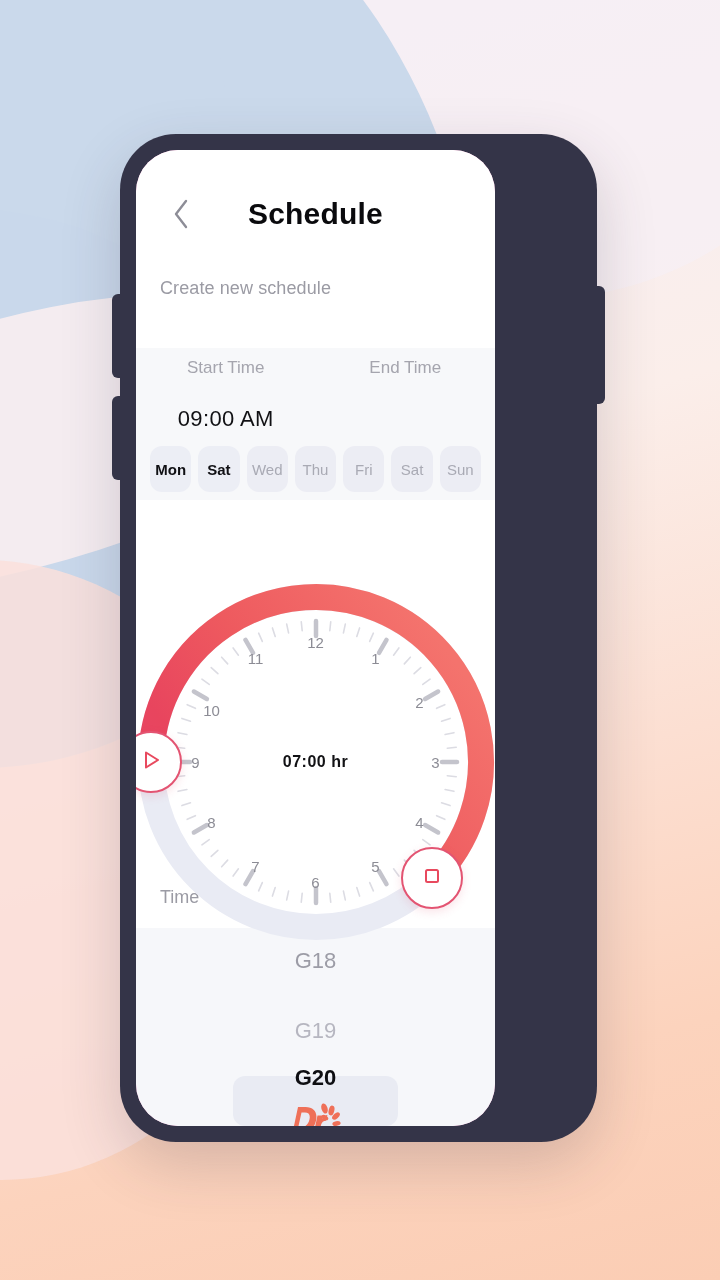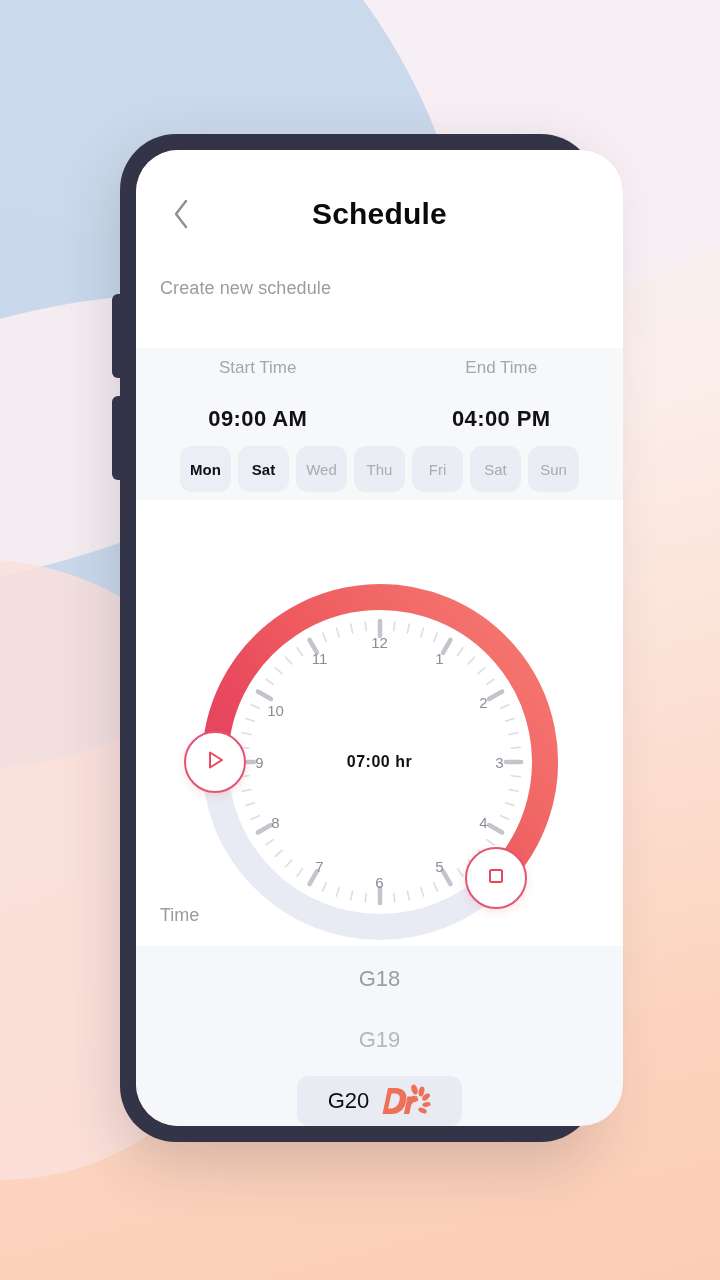--- a/index.html
+++ b/index.html
@@ -82,21 +82,21 @@
   .btn-vol-up   { left: -8px; top: 160px; width: 10px; height: 84px;
                   border-radius: 6px 0 0 6px; }
   .btn-vol-down { left: -8px; top: 262px; width: 10px; height: 84px;
                   border-radius: 6px 0 0 6px; }
   .btn-power    { right: -8px; top: 152px; width: 10px; height: 118px;
                   border-radius: 0 6px 6px 0; }
 
   .screen {
     position: absolute;
     left: 16px; top: 16px;
-    width: 487px; height: 976px;
+    width: 359px; height: 976px;
     background: #f9a8d4;
     border-radius: 42px;
     overflow: hidden;
     display: flex;
     flex-direction: column;
   }
 
   
   .header {
     position: relative;
@@ -151,21 +151,21 @@
     text-align: center;
     cursor: pointer;
   }
   .time-label {
     font-size: 17px;
     color: #a5a5ae;
     margin-bottom: 6px;
   }
   .time-value {
     font-size: 22px;
-    font-weight: 700;
+    font-weight: 400;
     color: #111114;
     letter-spacing: .4px;
     margin-top: 28px;
   }
   .days-row {
     margin-top: 14px;
     display: flex;
     justify-content: center;
     gap: 7px;
     padding: 0 14px;
@@ -241,39 +241,40 @@
     font-size: 18px;
     color: #9b9ba4;
   }
   .grade-list {
     flex: 0 0 174px;
     background: #f6f7fa;
     padding-top: 8px;
     display: flex;
     flex-direction: column;
     align-items: center;
-    gap: 11px;
+    gap: 20px;
   }
   .grade-item {
     height: 50px;
     display: flex; align-items: center; justify-content: center;
     font-size: 22px;
     color: #9c9ca6;
     cursor: pointer;
     user-select: none;
   }
   .grade-item.faded { color: #b6b6c0; }
   .grade-item.sel {
     background: #e9ebf3;
     color: #0e0e12;
-    font-weight: 400;
+    font-weight: 700;
     border-radius: 12px;
     padding: 0 22px;
     gap: 12px;
     min-width: 165px;
+    flex-direction: column;
   }
   .dr-logo { display: block; }
 </style>
 </head>
 <body>
 
 <div class="stage">
 
   <div class="bg-soft-top"></div>
   <div class="bg-blob-blue"></div>
@@ -304,21 +305,20 @@
       </div>
 
       <div class="time-block">
         <div class="time-cols">
           <div class="time-col">
             <div class="time-label">Start Time</div>
             <div class="time-value">09:00 AM</div>
           </div>
           <div class="time-col">
             <div class="time-label">End Time</div>
-            <div class="time-value">04:00 PM</div>
           </div>
         </div>
 
         <div class="days-row">
           <div class="day-chip on">Mon</div>
           <div class="day-chip on">Sat</div>
           <div class="day-chip">Wed</div>
           <div class="day-chip">Thu</div>
           <div class="day-chip">Fri</div>
           <div class="day-chip">Sat</div>

